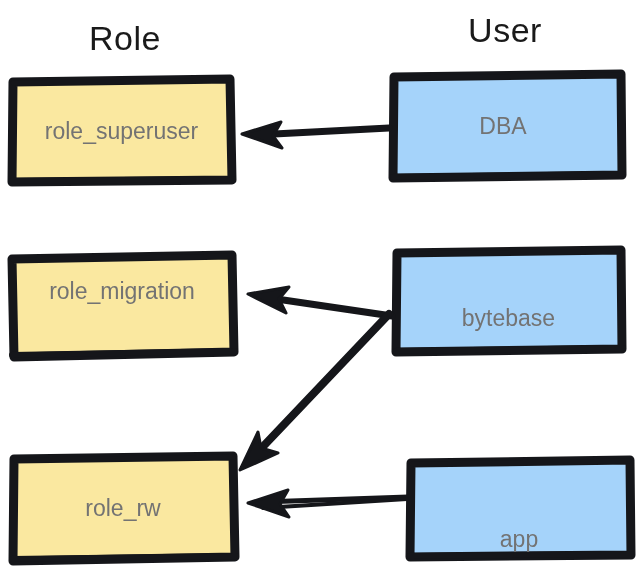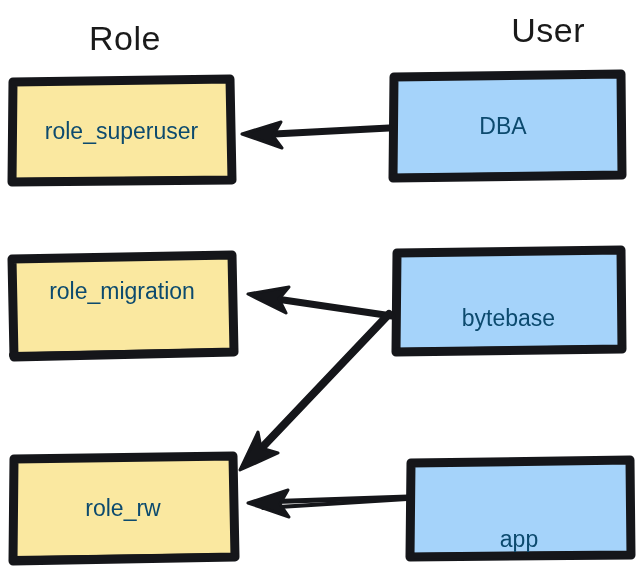--- a/index.html
+++ b/index.html
@@ -28,28 +28,28 @@
     position: absolute;
     font-family: "Liberation Sans", sans-serif;
     font-size: 34px;
     font-weight: 400;
     color: #1a1a1a;
     text-align: center;
     letter-spacing: 0.5px;
     white-space: nowrap;
   }
   #title-role  { left: 45px;  top: 11px; width: 160px; margin-top: 8px; }
-  #title-user  { left: 425px; top: 11px; width: 160px; text-align: right; }
+  #title-user  { left: 425px; top: 11px; width: 160px; }
 
   .node-label {
     position: absolute;
     font-family: "Liberation Sans", sans-serif;
     font-size: 23px;
     font-weight: 400;
-    color: #0c4a6e;
+    color: #737373;
     text-align: center;
     white-space: nowrap;
     pointer-events: none;
   }
   #label-role-superuser { left: 11px;  top: 118px; width: 221px; }
   #label-dba            { left: 388px; top: 113px; width: 230px; }
   #label-role-migration { left: 10px;  top: 278px; width: 224px; }
   #label-bytebase       { left: 395px; top: 289px; width: 227px; margin-top: 16px; }
   #label-role-rw        { left: 11px;  top: 495px; width: 224px; }
   #label-app            { left: 409px; top: 496px; width: 220px; margin-top: 30px; }

